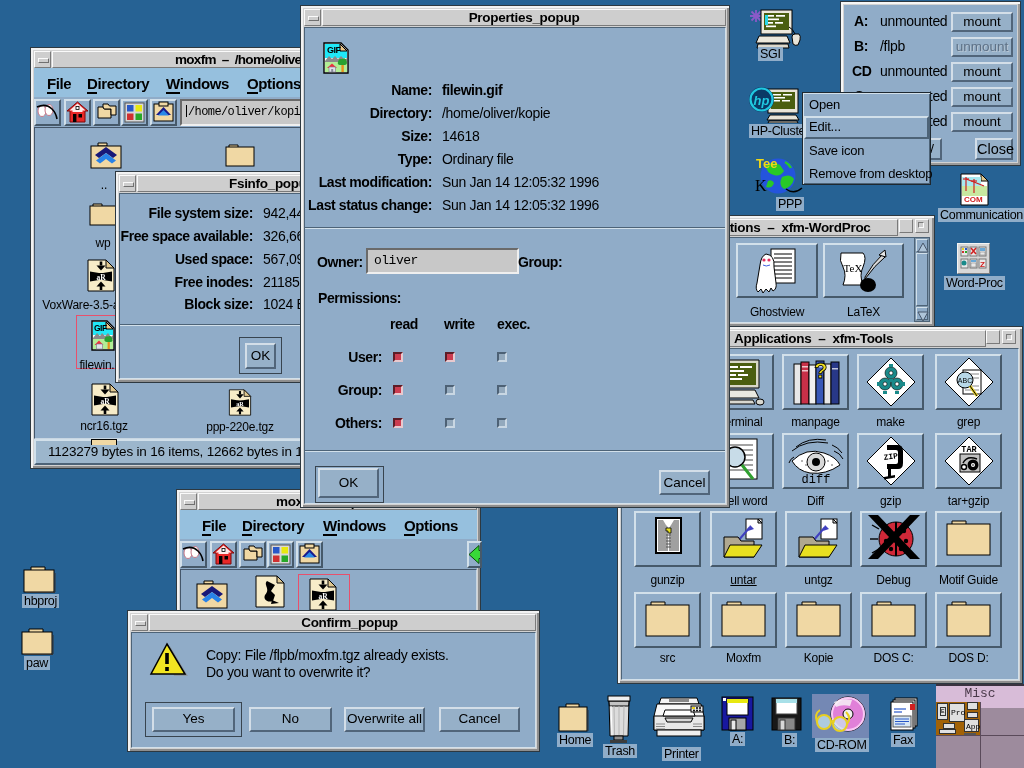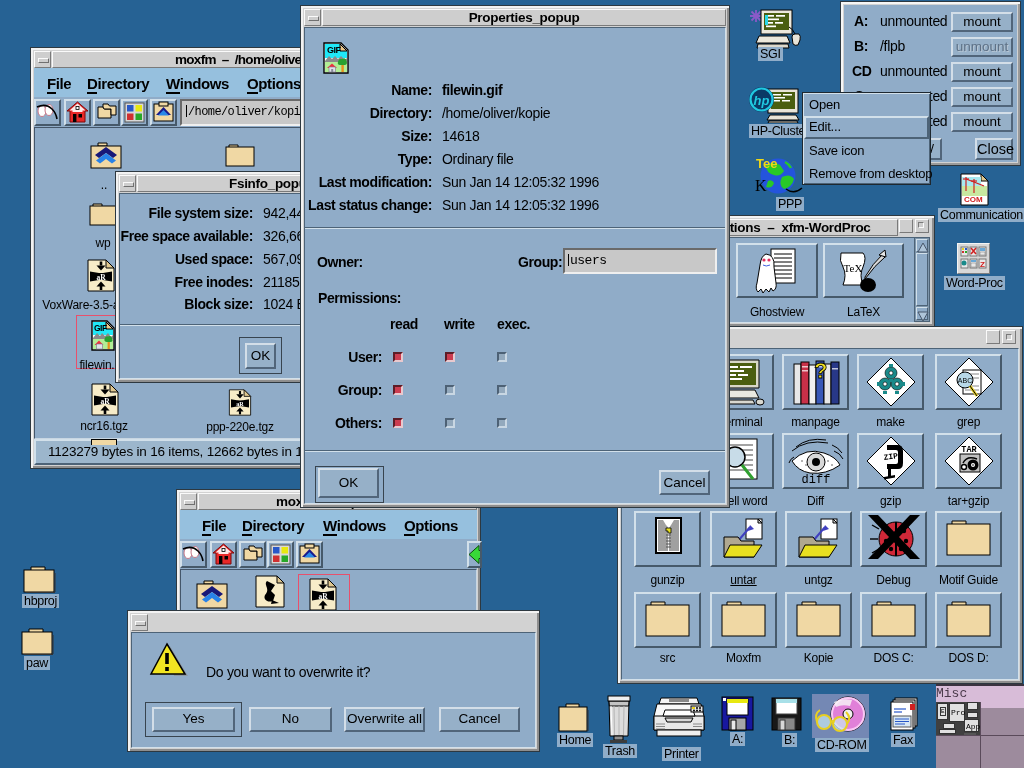--- a/index.html
+++ b/index.html
@@ -405,20 +405,21 @@
     <div class="abs" style="left:1px;top:1px;width:12px;height:13px;background:#90acc8;border:1px solid;border-color:#d2e0ea #4d6377 #4d6377 #d2e0ea;"><svg width="12" height="12" viewBox="0 0 12 12">
           <path d="M6 1 L11 10 L1 10 Z" fill="#aec4d8" stroke="#47566a"></path>
         </svg></div>
     <div class="abs" style="left:1px;bottom:1px;width:12px;height:13px;background:#90acc8;border:1px solid;border-color:#d2e0ea #4d6377 #4d6377 #d2e0ea;"><svg width="12" height="12" viewBox="0 0 12 12">
           <path d="M6 11 L11 2 L1 2 Z" fill="#aec4d8" stroke="#47566a"></path>
         </svg></div>
   </div>
 </div>
 
 <div class="w" id="tools" style="left:617px;top:326px;width:406px;height:358px;">
+  <div class="tb" style="left:3px;right:36px;text-align:left;padding-left:112px;">Applications&nbsp; – &nbsp;xfm-Tools</div>
   <div class="tsq" style="right:22px;"></div>
   <div class="tsq" style="right:6px;">
       <span style="position:absolute;left:3px;top:3px;width:6px;height:6px;border:1px solid;border-color:#7a7a7a #fafafa #fafafa #7a7a7a;"></span>
     </div>
   <div class="bd">
 
     <div class="cell" style="left:85px;top:5px;width:67px;height:56px;"></div>
     <div class="abs" style="left:93px;top:9px;"><svg width="50" height="48" viewBox="0 0 50 48">
           <path d="M8 2 L44 2 L44 30 L8 30 Z" fill="#d8d8c8" stroke="#000"></path>
           <rect x="11" y="5" width="30" height="22" fill="#4a5e10"></rect>
@@ -738,27 +739,29 @@
         <path d="M17 25 L24 28 L16 29 Z" fill="#000"></path>
       </svg></div>
   <div class="abs" style="left:121px;top:84px;width:52px;height:39px;border:1px solid #e8506c;"></div>
   <div class="abs" style="left:131px;top:88px;"><svg width="30" height="33" viewBox="0 0 28 33">
         <use href="#tgz"></use>
       </svg></div>
 </div>
 
 <div class="w" id="confirm" style="left:127px;top:610px;width:413px;height:142px;">
   <div class="mb"></div>
+  <div class="tb" style="left:21px;text-indent:14px;">Confirm_popup</div>
   <div class="bd">
     <div class="abs" style="left:17px;top:9px;"><svg width="40" height="38" viewBox="0 0 40 38">
           <path d="M21 4 L39 34 L25 34 Z" fill="#8a8a8a" opacity=".6"></path>
           <path d="M18 2 L36 32 L2 32 Z" fill="#f2e522" stroke="#000" stroke-width="1.5"></path>
           <rect x="16.2" y="11" width="3.6" height="11" fill="#000"></rect>
           <rect x="16.2" y="25" width="3.6" height="4" fill="#000"></rect>
         </svg></div>
+    <div class="val" style="left:74px;top:14px;">Copy: File /flpb/moxfm.tgz already exists.</div>
     <div class="val" style="left:74px;top:31px;">Do you want to overwrite it?</div>
     <div class="ring" style="left:13px;top:69px;width:97px;height:35px;"></div>
     <div class="btn" style="left:20px;top:74px;width:83px;height:25px;line-height:20px;">Yes</div>
     <div class="btn" style="left:117px;top:74px;width:83px;height:25px;line-height:20px;">No</div>
     <div class="btn" style="left:212px;top:74px;width:81px;height:25px;line-height:20px;">Overwrite all</div>
     <div class="btn" style="left:307px;top:74px;width:81px;height:25px;line-height:20px;">Cancel</div>
   </div>
 </div>
 
 <div class="w" id="props" style="left:300px;top:5px;width:430px;height:503px;">
@@ -785,22 +788,22 @@
     <div class="lbl" style="right:293px;top:100px;">Size:</div>
       <div class="val" style="left:137px;top:100px;">14618</div>
     <div class="lbl" style="right:293px;top:123px;">Type:</div>
       <div class="val" style="left:137px;top:123px;">Ordinary file</div>
     <div class="lbl" style="right:293px;top:146px;">Last modification:</div>
       <div class="val" style="left:137px;top:146px;">Sun Jan 14 12:05:32 1996</div>
     <div class="lbl" style="right:293px;top:169px;">Last status change:</div>
       <div class="val" style="left:137px;top:169px;">Sun Jan 14 12:05:32 1996</div>
     <div class="sep" style="left:0;right:0;top:199px;"></div>
     <div class="lbl" style="left:12px;top:226px;">Owner:</div>
+    <div class="fld" style="left:61px;top:220px;width:153px;height:26px;line-height:22px;padding-left:6px;">oliver</div>
     <div class="lbl" style="left:213px;top:226px;">Group:</div>
-    <div class="fld" style="left:258px;top:220px;width:154px;height:26px;line-height:22px;padding-left:3px;"><span class="crt"></span>users</div>
     <div class="lbl" style="left:13px;top:262px;">Permissions:</div>
     <div class="lbl" style="left:85px;top:288px;">read</div>
     <div class="lbl" style="left:139px;top:288px;">write</div>
     <div class="lbl" style="left:192px;top:288px;">exec.</div>
     <div class="lbl" style="right:343px;top:321px;">User:</div>
     <div class="cb c" style="left:88px;top:324px;"></div>
       <div class="cb c" style="left:140px;top:324px;"></div>
       <div class="cb" style="left:192px;top:324px;"></div>
     <div class="lbl" style="right:343px;top:354px;">Group:</div>
     <div class="cb c" style="left:88px;top:357px;"></div>
@@ -811,24 +814,24 @@
       <div class="cb" style="left:140px;top:390px;"></div>
       <div class="cb" style="left:192px;top:390px;"></div>
     <div class="sep" style="left:0;right:0;top:422px;"></div>
     <div class="ring" style="left:10px;top:438px;width:69px;height:37px;"></div>
     <div class="btn" style="left:13px;top:440px;width:61px;height:30px;line-height:26px;">OK</div>
     <div class="btn" style="left:354px;top:442px;width:51px;height:25px;line-height:21px;">Cancel</div>
   </div>
 </div>
 
 <div id="misc" class="abs" style="left:936px;top:684px;width:88px;height:84px;background:#9d8b9d;border-top:2px solid #3a3340;font-family:'Liberation Mono',monospace;">
-  <div class="abs" style="left:0;top:0;right:0;height:22px;background:#d8bcd8;color:#4a3a4a;font-size:13px;line-height:16px;">Misc</div>
+  <div class="abs" style="left:0;top:0;right:0;height:22px;background:#d8bcd8;color:#4a3a4a;font-size:13px;text-align:center;line-height:16px;">Misc</div>
   <div class="abs" style="left:44px;top:16px;width:1px;bottom:0;background:#5a4a5a;"></div>
   <div class="abs" style="left:0;top:49px;right:0;height:1px;background:#5a4a5a;"></div>
-  <div class="abs" style="left:0;top:16px;width:44px;height:33px;background:#404040;">
+  <div class="abs" style="left:0;top:16px;width:44px;height:33px;background:#a16207;">
     <div class="abs" style="left:1px;top:1px;width:11px;height:17px;background:#e0e0e0;border:1px solid #333;">
         <span class="abs" style="left:2px;top:3px;width:6px;height:9px;border:1px solid #333;font-size:6px;">E</span>
       </div>
     <div class="abs" style="left:13px;top:1px;width:16px;height:19px;background:#e0e0e0;border:1px solid #333;font-size:8px;color:#000;">
         <span class="abs" style="left:1px;top:4px;">Pro</span>
       </div>
     <div class="abs" style="left:31px;top:0px;width:11px;height:8px;background:#e0e0e0;border:1px solid #333;"></div>
     <div class="abs" style="left:31px;top:10px;width:11px;height:6px;background:#e0e0e0;border:1px solid #333;"></div>
     <div class="abs" style="left:28px;top:17px;width:15px;height:13px;background:#e0e0e0;border:1px solid #333;font-size:8px;color:#000;">
         <span class="abs" style="left:1px;top:2px;">App</span>

